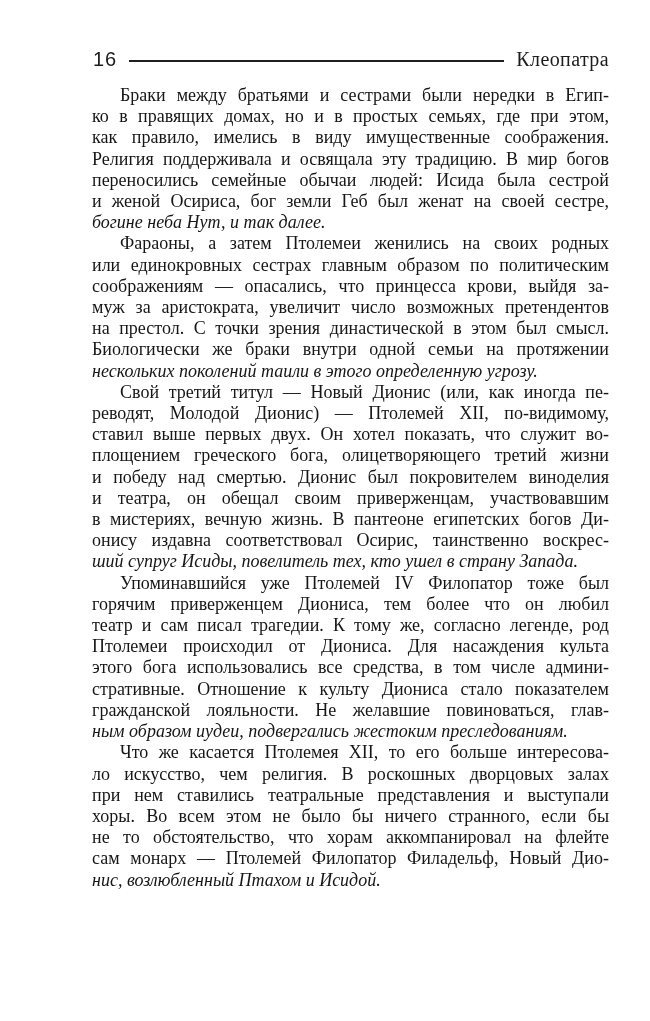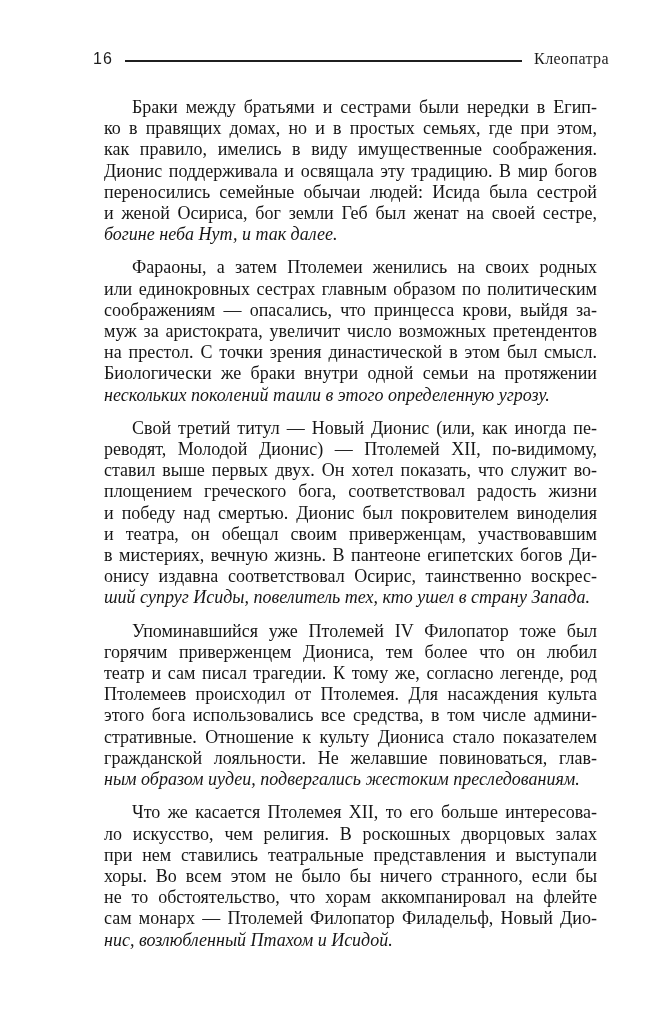--- a/index.html
+++ b/index.html
@@ -17,21 +17,21 @@
     overflow: hidden;
   }
   .running-head {
     position: absolute;
     left: 93px;
     right: 41px;
     top: 51px;
     display: flex;
     align-items: flex-start;
     font-family: "Liberation Sans", sans-serif;
-    font-size: 16px;
+    font-size: 20px;
     line-height: 16px;
     color: #1c1c1c;
   }
   .pagenum {
     letter-spacing: 1px;
   }
   .rule {
     flex: 1;
     height: 0;
     border-top: 2px solid #1f1f1f;
@@ -44,21 +44,21 @@
   .body-text {
     position: absolute;
     left: 92px;
     top: 85px;
     width: 517px;
     font-size: 18px;
     line-height: 21.2px;
     color: #161616;
   }
   .para {
-    margin: 12px;
+    margin: 0;
   }
   .line {
     text-align: justify;
     text-align-last: justify;
   }
   .line.last {
     text-align-last: left;
     font-style: italic;
   }
   .line.first {
@@ -72,50 +72,50 @@
   <div class="running-head">
     <span class="pagenum">16</span>
     <span class="rule"></span>
     <span class="title">Клеопатра</span>
   </div>
   <div class="body-text" id="body-text">
       <div class="para">
         <div class="line first">Браки между братьями и сестрами были нередки в Егип-</div>
         <div class="line">ко в правящих домах, но и в простых семьях, где при этом,</div>
         <div class="line">как правило, имелись в виду имущественные соображения.</div>
-        <div class="line">Дионис поддерживала и освящала эту традицию. В мир богов</div>
+        <div class="line">Религия поддерживала и освящала эту традицию. В мир богов</div>
         <div class="line">переносились семейные обычаи людей: Исида была сестрой</div>
         <div class="line">и женой Осириса, бог земли Геб был женат на своей сестре,</div>
         <div class="line last">богине неба Нут, и так далее.</div>
       </div>
       <div class="para">
         <div class="line first">Фараоны, а затем Птолемеи женились на своих родных</div>
         <div class="line">или единокровных сестрах главным образом по политическим</div>
         <div class="line">соображениям — опасались, что принцесса крови, выйдя за-</div>
         <div class="line">муж за аристократа, увеличит число возможных претендентов</div>
         <div class="line">на престол. С точки зрения династической в этом был смысл.</div>
         <div class="line">Биологически же браки внутри одной семьи на протяжении</div>
         <div class="line last">нескольких поколений таили в этого определенную угрозу.</div>
       </div>
       <div class="para">
         <div class="line first">Свой третий титул — Новый Дионис (или, как иногда пе-</div>
         <div class="line">реводят, Молодой Дионис) — Птолемей XII, по-видимому,</div>
         <div class="line">ставил выше первых двух. Он хотел показать, что служит во-</div>
-        <div class="line">площением греческого бога, соответствовал радость жизни</div>
+        <div class="line">площением греческого бога, олицетворяющего третий жизни</div>
         <div class="line">и победу над смертью. Дионис был покровителем виноделия</div>
         <div class="line">и театра, он обещал своим приверженцам, участвовавшим</div>
         <div class="line">в мистериях, вечную жизнь. В пантеоне египетских богов Ди-</div>
         <div class="line">онису издавна соответствовал Осирис, таинственно воскрес-</div>
         <div class="line last">ший супруг Исиды, повелитель тех, кто ушел в страну Запада.</div>
       </div>
       <div class="para">
         <div class="line first">Упоминавшийся уже Птолемей IV Филопатор тоже был</div>
         <div class="line">горячим приверженцем Диониса, тем более что он любил</div>
         <div class="line">театр и сам писал трагедии. К тому же, согласно легенде, род</div>
-        <div class="line">Птолемеев происходил от Птолемея. Для насаждения культа</div>
+        <div class="line">Птолемеи происходил от Диониса. Для насаждения культа</div>
         <div class="line">этого бога использовались все средства, в том числе админи-</div>
         <div class="line">стративные. Отношение к культу Диониса стало показателем</div>
         <div class="line">гражданской лояльности. Не желавшие повиноваться, глав-</div>
         <div class="line last">ным образом иудеи, подвергались жестоким преследованиям.</div>
       </div>
       <div class="para">
         <div class="line first">Что же касается Птолемея XII, то его больше интересова-</div>
         <div class="line">ло искусство, чем религия. В роскошных дворцовых залах</div>
         <div class="line">при нем ставились театральные представления и выступали</div>
         <div class="line">хоры. Во всем этом не было бы ничего странного, если бы</div>

